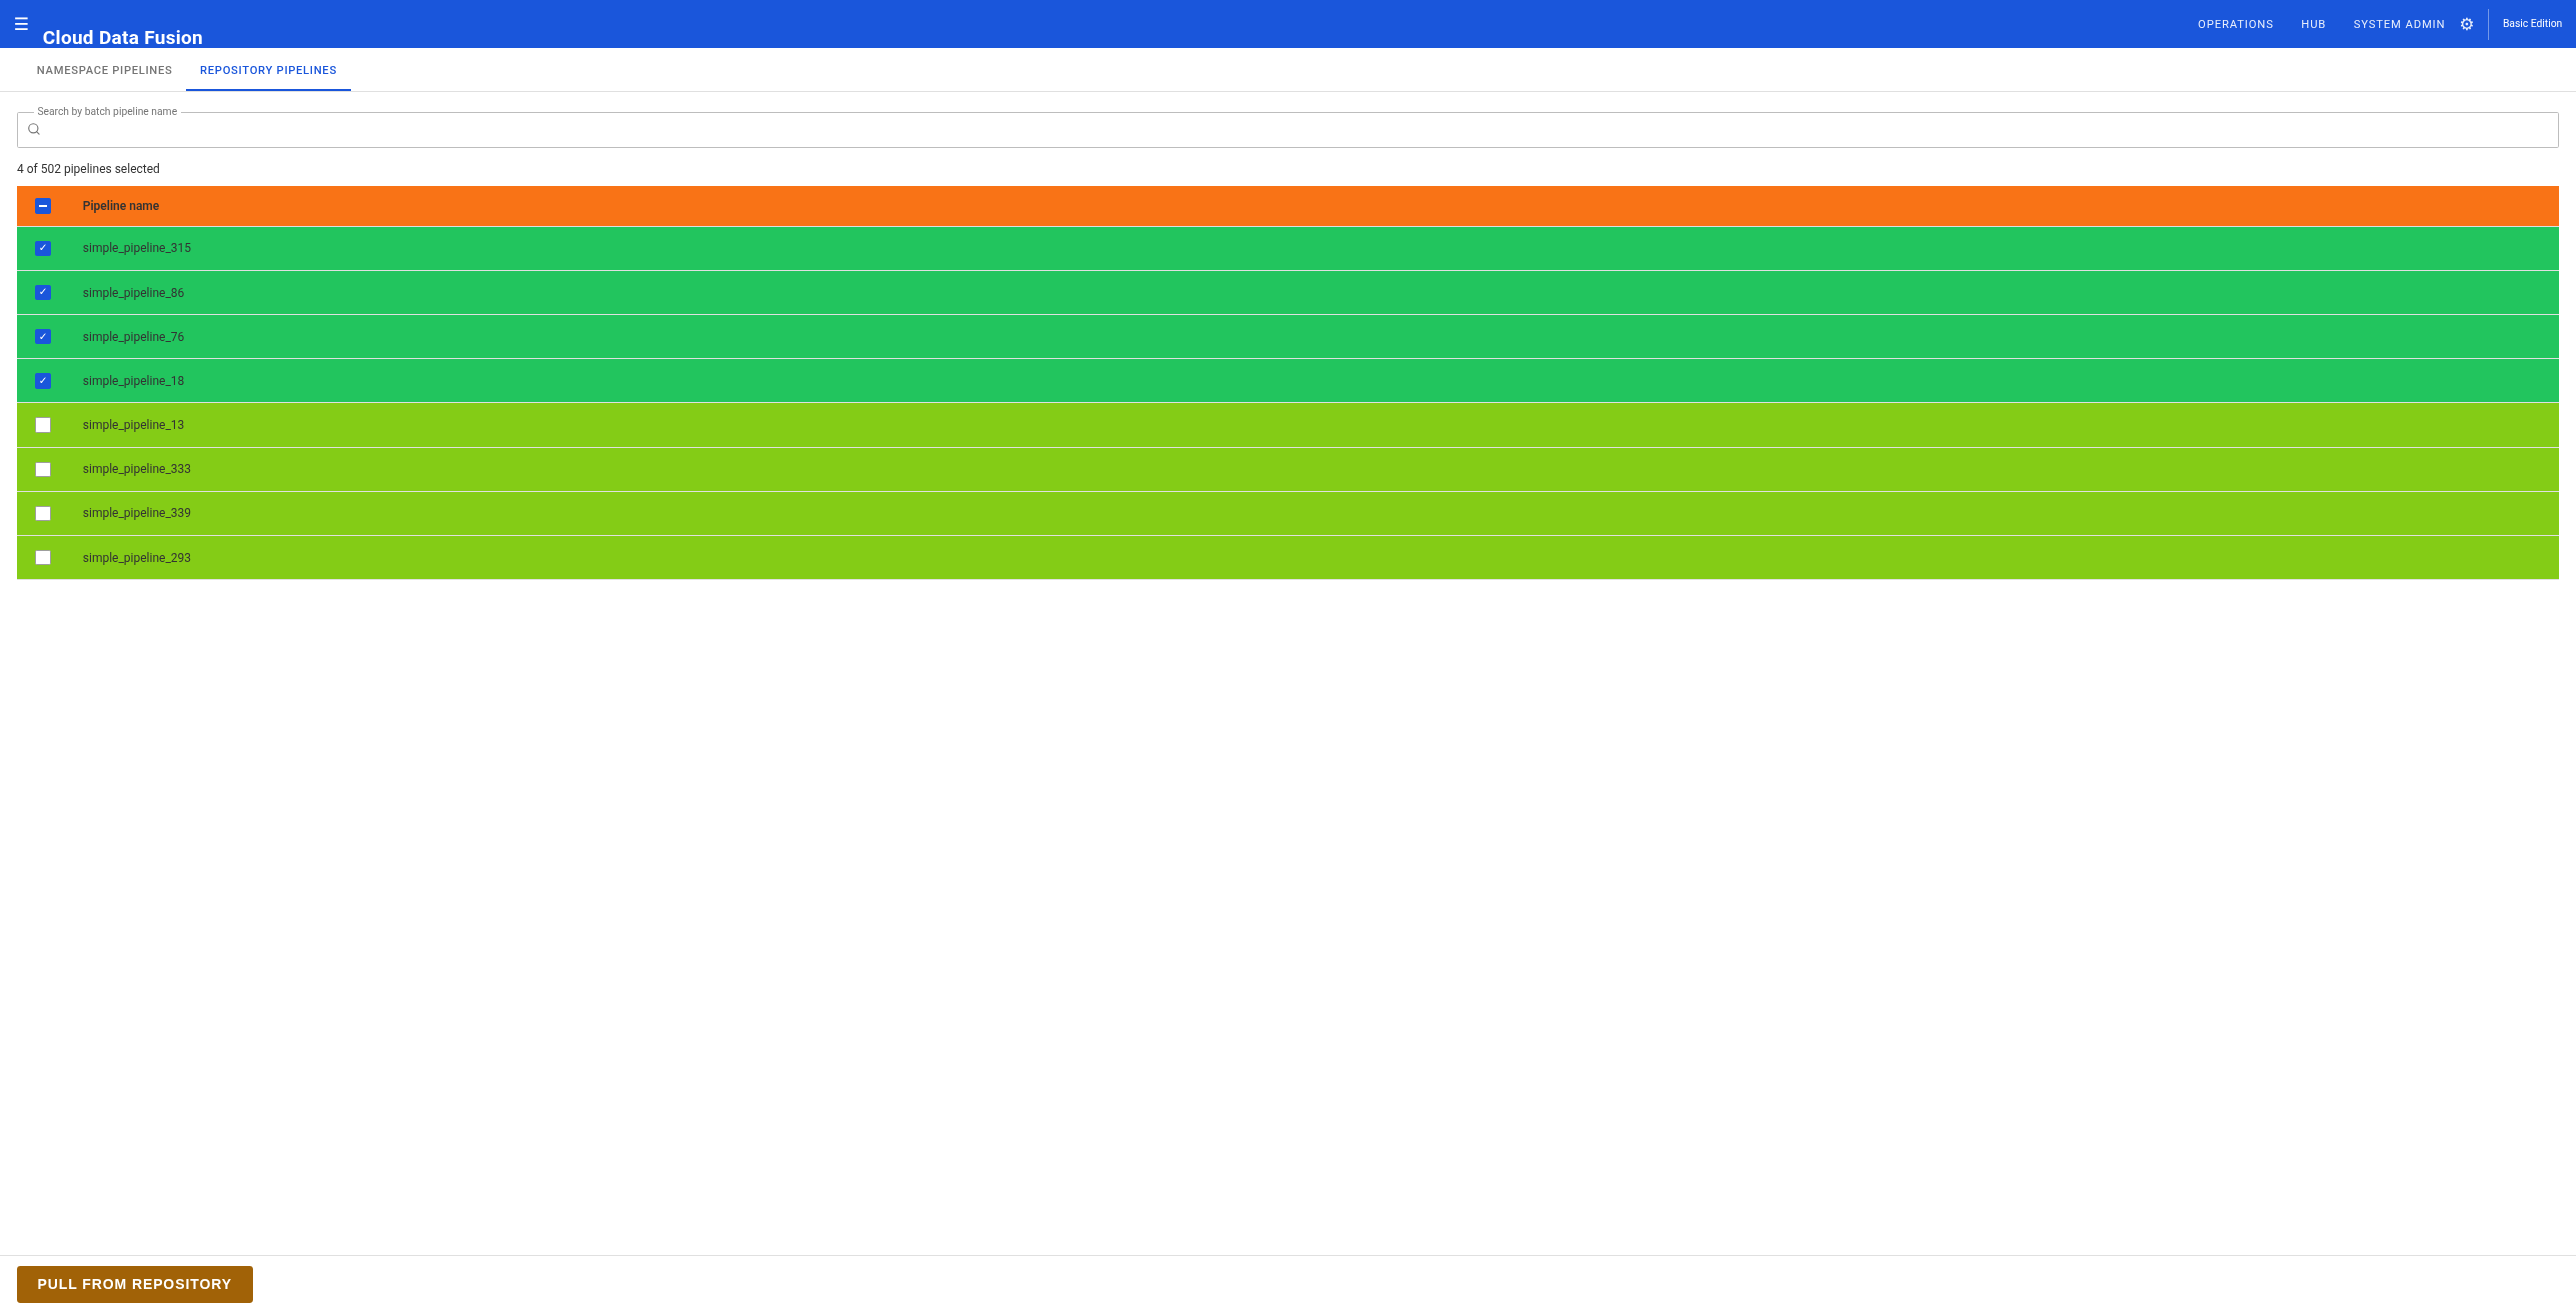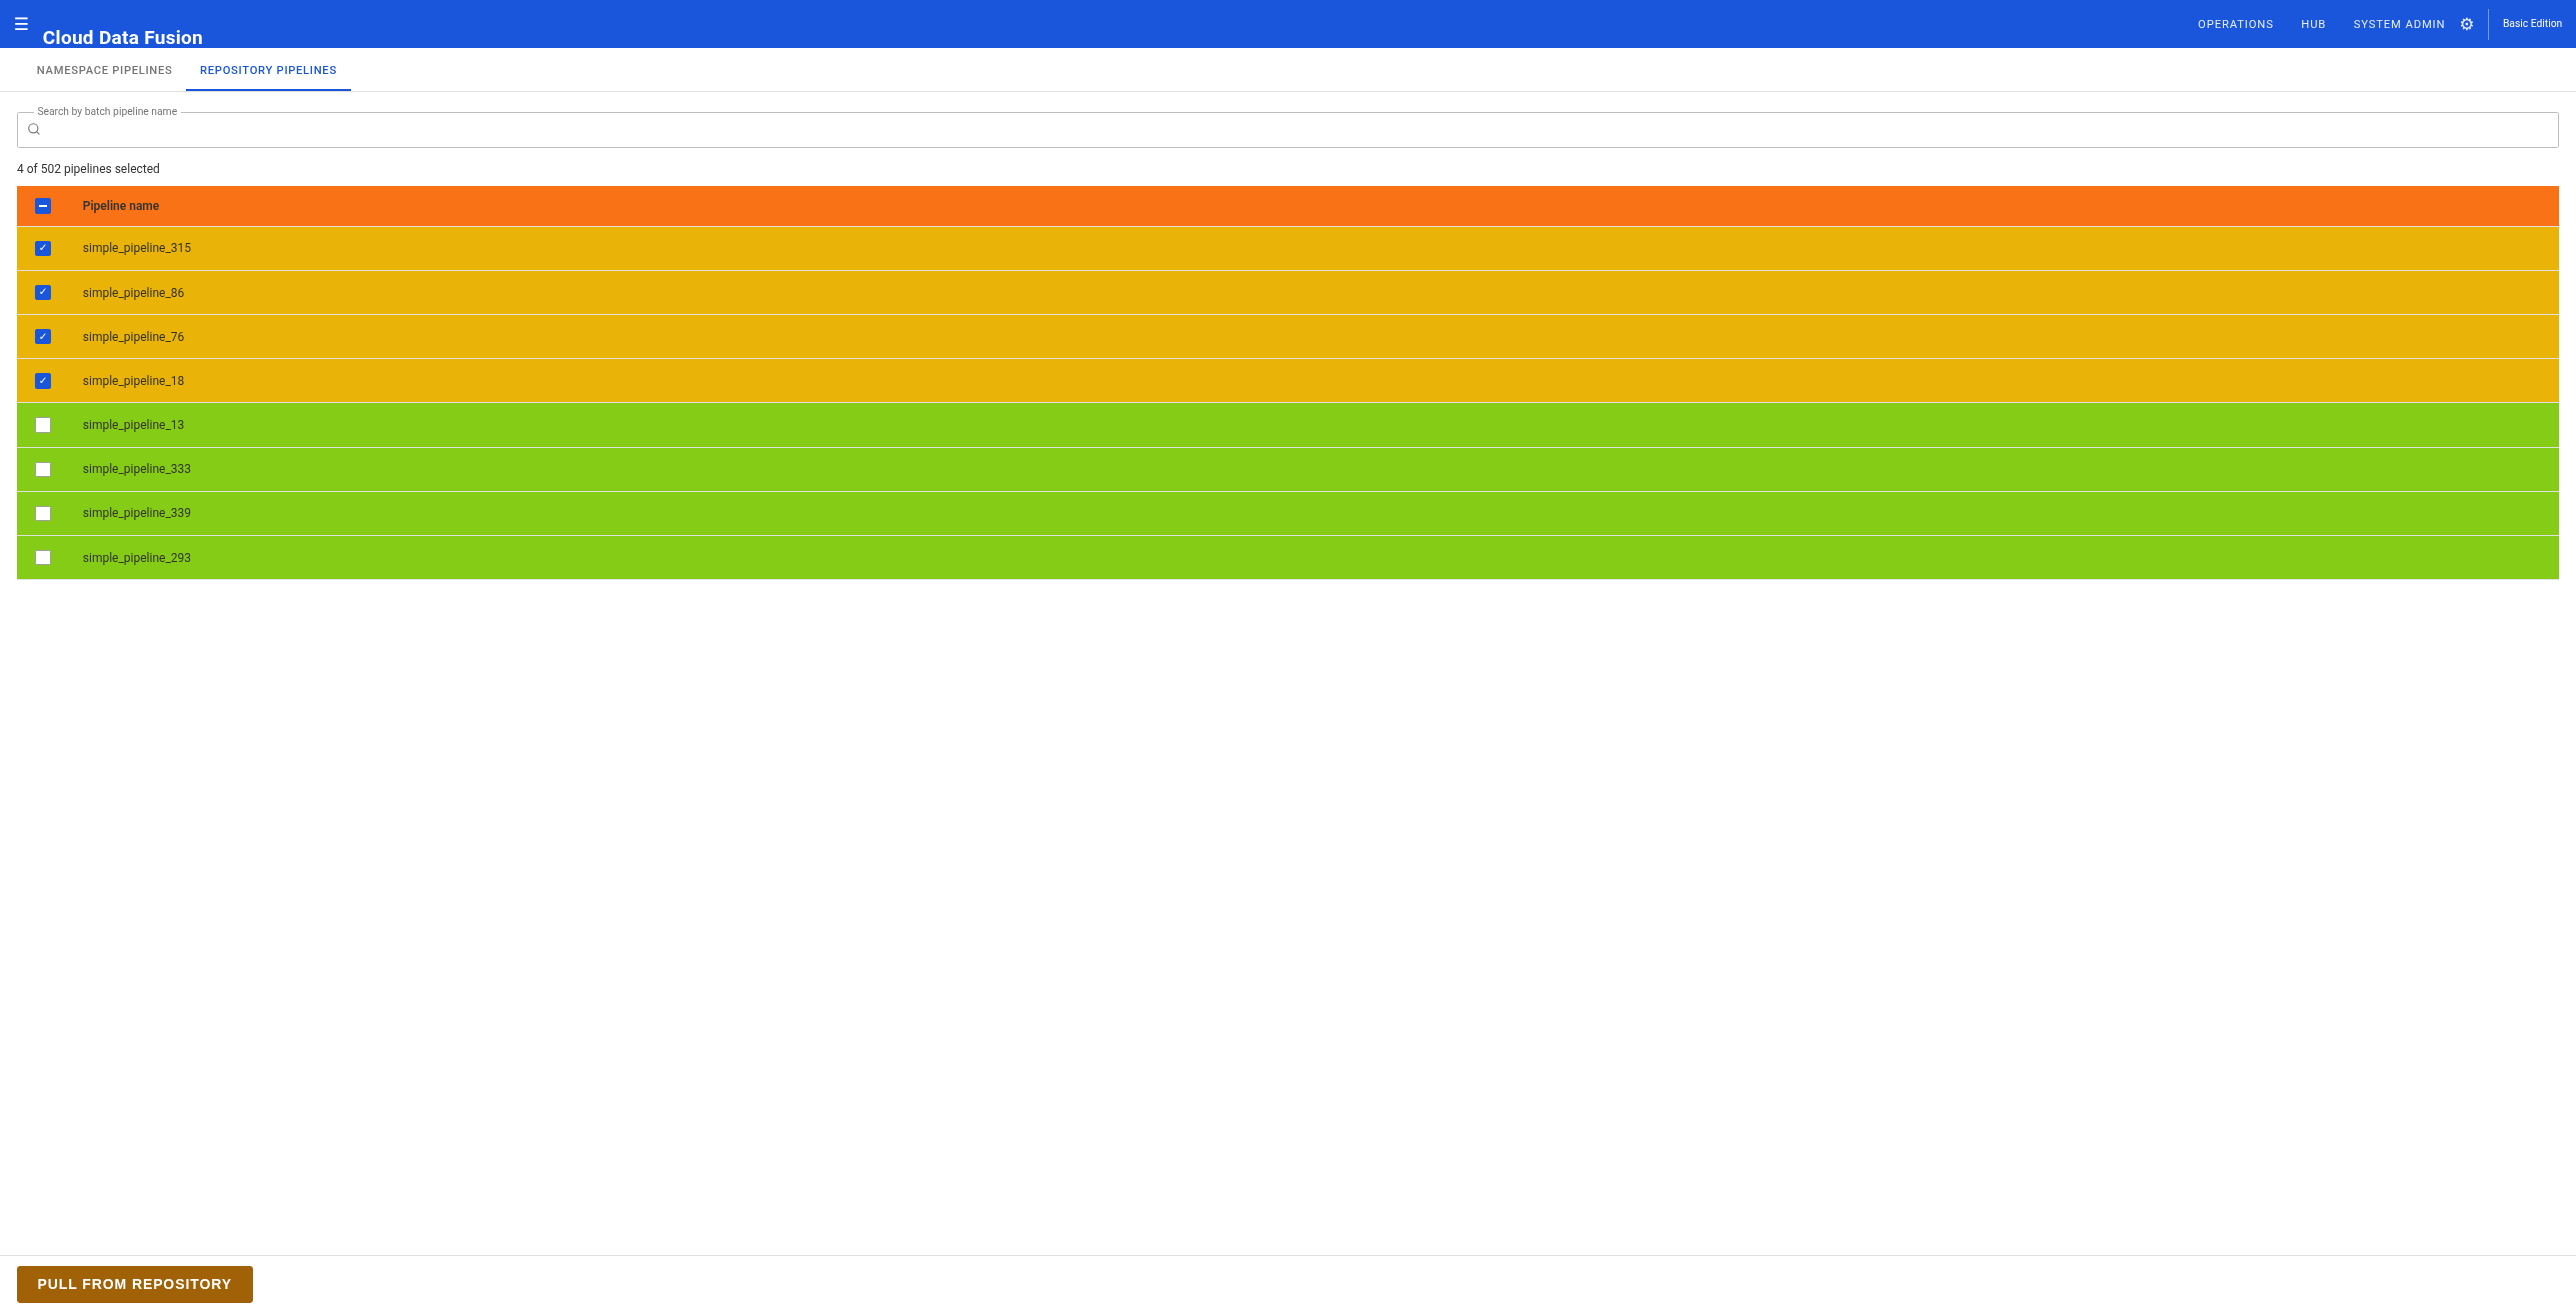--- a/index.html
+++ b/index.html
@@ -151,21 +151,21 @@
     .pipeline-table td {
       padding: 13.8px 13.8px;
       border-bottom: 0.9px solid #e0e0e0;
       font-size: 12px;
     }
     .pipeline-table td:first-child {
       width: 52px;
       text-align: center;
     }
     .row-selected td {
-      background: #eab308;
+      background: #22c55e;
     }
     .row-unselected td {
       background: #84cc16;
     }
     
     .cb-indeterminate {
       width: 15.5px;
       height: 15.5px;
       border: 1.7px solid #1a56db;
       background: #1a56db;

